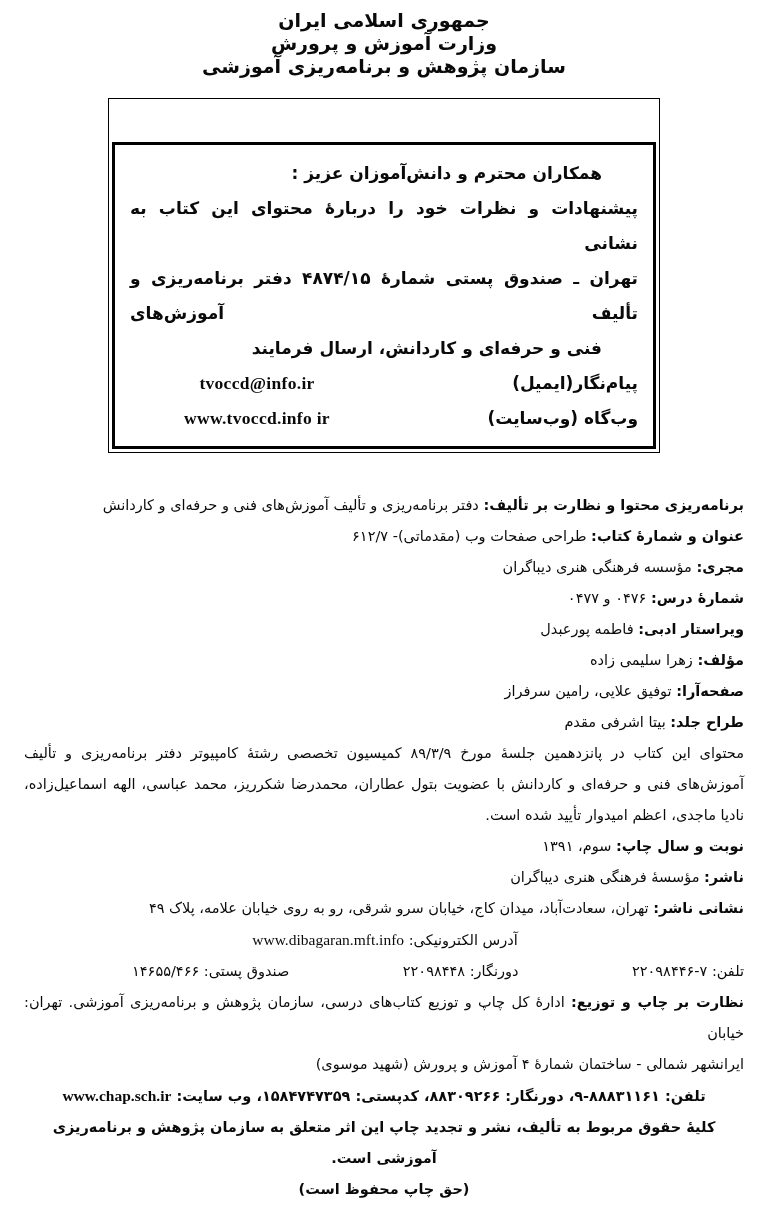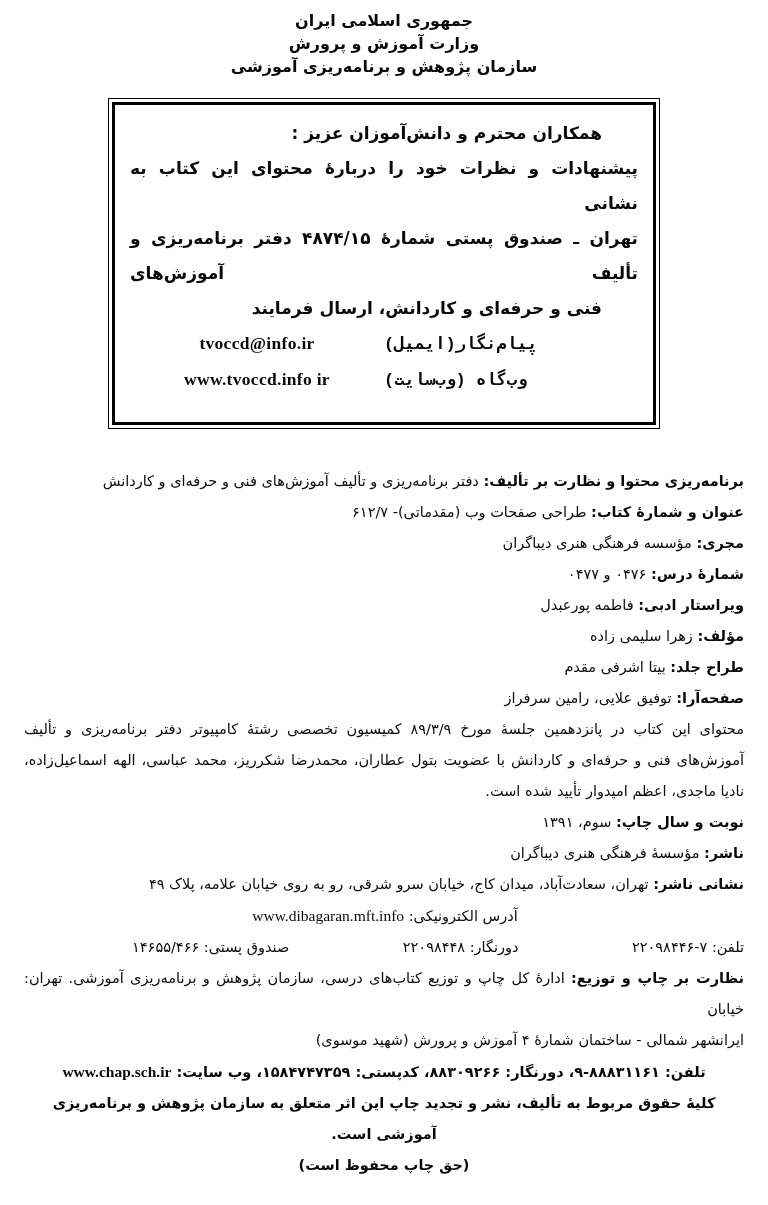--- a/index.html
+++ b/index.html
@@ -10,42 +10,43 @@
     font-family: "DejaVu Sans", "Liberation Sans", sans-serif;
     direction: rtl;
   }
   .page { width: 768px; height: 1205px; position: relative; }
 
   
   .gov-header {
     padding-top: 9px;
     text-align: center;
     font-weight: 700;
-    font-size: 16px;
+    font-size: 19px;
     line-height: 23px;
   }
 
   
   .notice-outer {
     width: 552px;
     margin: 20px auto 0 auto;
     border: 1.5px solid #000;
     padding: 3px;
   }
   .notice-inner {
     border: 3.5px solid #000;
-    padding: 11px 15px 24px 15px;
+    padding: 11px 15px 10px 15px;
     font-weight: 700;
     font-size: 17px;
     line-height: 35px;
+    margin-top: 40px;
   }
   .nb-indent { padding-right: 36px; }
   .nb-just   { text-align: justify; text-align-last: justify; }
   .contact-row { display: flex; align-items: baseline; }
-  .cr-label { flex: 1; text-align: left; font-family: Liberation Mono, monospace; }
+  .cr-label { flex: 1; text-align: right; }
   .cr-value {
     flex: 1; text-align: center; direction: ltr;
     font-family: "Liberation Serif", "DejaVu Serif", serif;
     font-size: 17.5px; letter-spacing: 0.3px;
   }
 
   
   .info {
     margin: 37px 24px 0 24px;
     font-size: 14.5px;
@@ -115,26 +116,26 @@
     </div>
     <div>
       <b class="lbl">ویراستار ادبی:</b>
       <span>فاطمه پورعبدل</span>
     </div>
     <div>
       <b class="lbl">مؤلف:</b>
       <span>زهرا سلیمی زاده</span>
     </div>
     <div>
+      <b class="lbl">صفحه‌آرا:</b>
+      <span>توفیق علایی، رامین سرفراز</span>
+    </div>
+    <div>
       <b class="lbl">طراح جلد:</b>
       <span>بیتا اشرفی مقدم</span>
-    </div>
-    <div>
-      <b class="lbl">صفحه‌آرا:</b>
-      <span>توفیق علایی، رامین سرفراز</span>
     </div>
 
     <div class="just">محتوای این کتاب در پانزدهمین جلسهٔ مورخ ۸۹/۳/۹ کمیسیون تخصصی رشتهٔ کامپیوتر دفتر برنامه‌ریزی و تألیف آموزش‌های فنی و حرفه‌ای و کاردانش با عضویت بتول عطاران، محمدرضا شکرریز، محمد عباسی، الهه اسماعیل‌زاده، نادیا ماجدی، اعظم امیدوار تأیید شده است.</div>
 
     <div>
       <b class="lbl">نوبت و سال چاپ:</b>
       <span>سوم، ۱۳۹۱</span>
     </div>
     <div>
       <b class="lbl">ناشر:</b>

